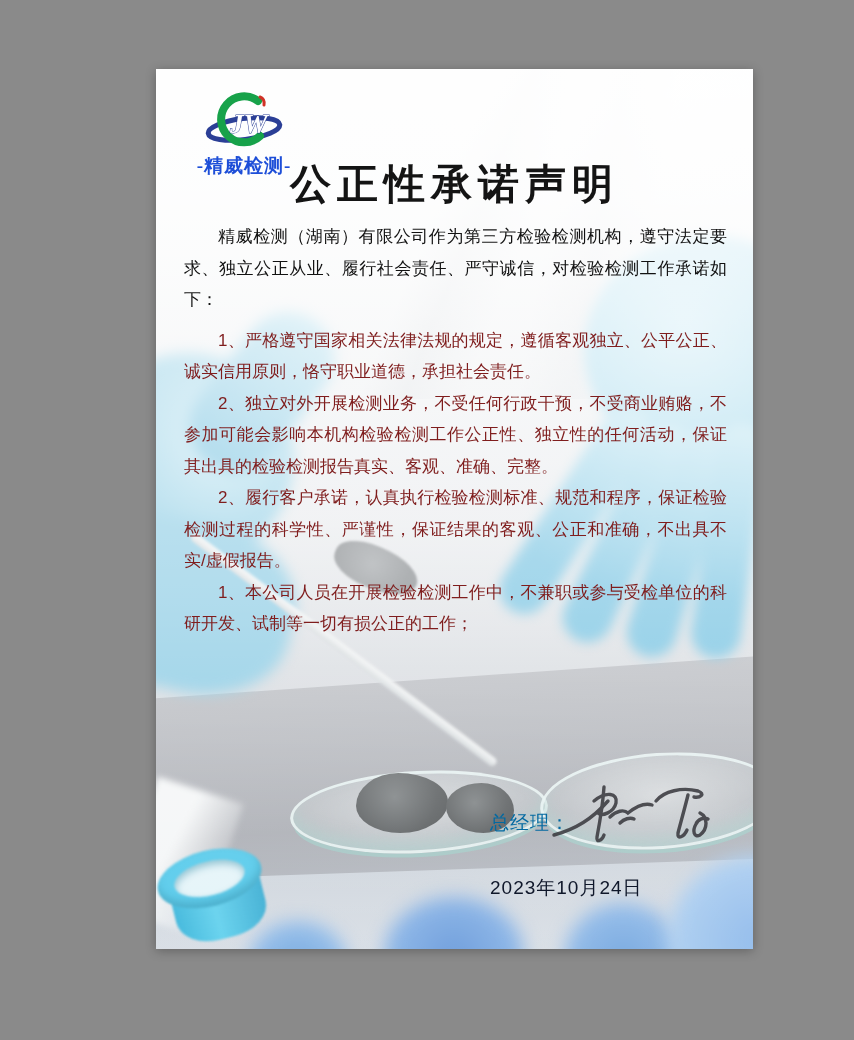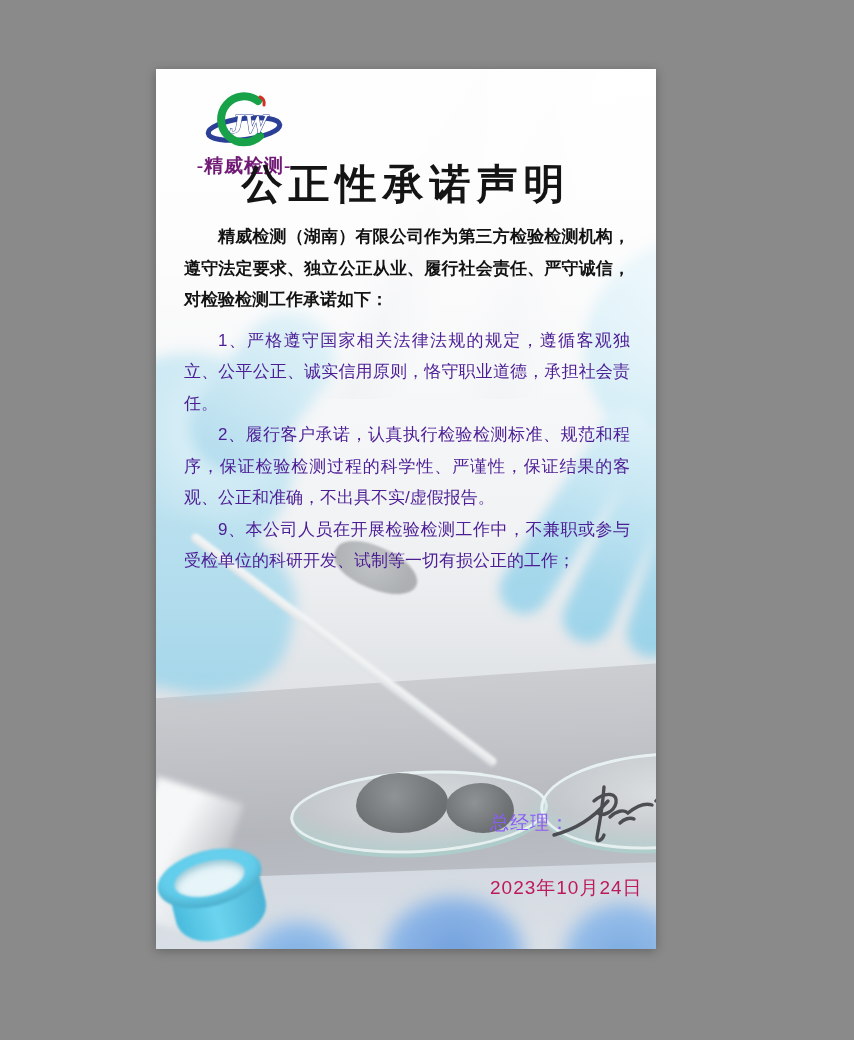--- a/index.html
+++ b/index.html
@@ -1,20 +1,20 @@
 <!DOCTYPE html>
 <html><head>
 <meta charset="utf-8">
 <style>
   * { margin:0; padding:0; box-sizing:border-box; }
   html,body { width:854px; height:1040px; }
   body { background:#8a8a8a; font-family:"Liberation Sans", sans-serif; position:relative; overflow:hidden; }
 
   .page {
-    position:absolute; left:156px; top:69px; width:500px; height:880px;
+    position:absolute; left:156px; top:69px; width:597px; height:880px;
     background:#eef0f1; overflow:hidden;
     box-shadow:0 2px 10px rgba(0,0,0,.28);
   }
 
   
   .photo { position:absolute; inset:0; overflow:hidden; }
   .photo-base { position:absolute; inset:0; z-index:0;
     background:linear-gradient(180deg,#f5f6f7 0%,#edeff1 30%,#e4e7ea 52%,#d2d6db 68%,#c6cad1 100%); }
   .folds { position:absolute; left:0; top:0; right:0; height:330px; z-index:1; opacity:.6;
     background:
@@ -87,34 +87,34 @@
       rgba(255,255,255,.66) 30%, rgba(255,255,255,.52) 45%,
       rgba(255,255,255,.43) 60%, rgba(255,255,255,.30) 75%,
       rgba(255,255,255,.17) 90%, rgba(255,255,255,.12) 100%); }
 
   
   .content { position:absolute; inset:0; z-index:6; }
 
   .logo { position:absolute; left:34px; top:20px; width:108px; text-align:center; }
   .logo svg { display:block; margin:0 auto; }
   .brand { margin-top:2px; font-family:"Liberation Serif", serif; font-weight:bold;
-    font-size:19px; letter-spacing:1px; color:#701a75; white-space:nowrap; }
+    font-size:19px; letter-spacing:1px; color:#1d4ed8; white-space:nowrap; }
 
   .title { position:absolute; left:0; right:0; top:88px; text-align:center;
     font-family:"Liberation Serif", serif; font-weight:900; font-size:41px;
     letter-spacing:6px; color:#141414; }
 
   .textblock { position:absolute; left:28px; right:26px; top:152px;
     font-size:17px; line-height:31.5px; text-align:justify; }
-  .intro { font-weight:bold; color:#121212; text-indent:2em; margin-bottom:9px; }
-  .clause { color:#4c1d95; text-indent:2em; }
-
-  .sig-label { position:absolute; left:334px; top:741px; font-size:19px; color:#8b5cf6; letter-spacing:1px; }
+  .intro { font-weight:normal; color:#121212; text-indent:2em; margin-bottom:9px; }
+  .clause { color:#7f1d1d; text-indent:2em; }
+
+  .sig-label { position:absolute; left:334px; top:741px; font-size:19px; color:#0369a1; letter-spacing:1px; }
   .sig-script { position:absolute; left:392px; top:702px; }
-  .date-line { position:absolute; left:334px; top:806px; font-size:19px; color:#be185d; letter-spacing:1px; }
+  .date-line { position:absolute; left:334px; top:806px; font-size:19px; color:#0f172a; letter-spacing:1px; }
 </style>
 </head>
 <body>
 
 <div class="stage">
   <div class="page">
 
     <div class="photo">
       <div class="photo-base"></div>
       <div class="folds"></div>
@@ -168,22 +168,23 @@
           <text x="36" y="44" font-family="Liberation Serif, serif" font-style="italic" font-weight="bold" font-size="27" fill="#ffffff" stroke="#2b3f96" stroke-width="1" paint-order="stroke">JW</text>
         </svg>
         <div class="brand">-精威检测-</div>
       </div>
 
       <h1 class="title">公正性承诺声明</h1>
 
       <div class="textblock">
         <p class="intro">精威检测（湖南）有限公司作为第三方检验检测机构，遵守法定要求、独立公正从业、履行社会责任、严守诚信，对检验检测工作承诺如下：</p>
         <p class="clause">1、严格遵守国家相关法律法规的规定，遵循客观独立、公平公正、诚实信用原则，恪守职业道德，承担社会责任。</p>
+        <p class="clause">2、独立对外开展检测业务，不受任何行政干预，不受商业贿赂，不参加可能会影响本机构检验检测工作公正性、独立性的任何活动，保证其出具的检验检测报告真实、客观、准确、完整。</p>
         <p class="clause">2、履行客户承诺，认真执行检验检测标准、规范和程序，保证检验检测过程的科学性、严谨性，保证结果的客观、公正和准确，不出具不实/虚假报告。</p>
-        <p class="clause">9、本公司人员在开展检验检测工作中，不兼职或参与受检单位的科研开发、试制等一切有损公正的工作；</p>
+        <p class="clause">1、本公司人员在开展检验检测工作中，不兼职或参与受检单位的科研开发、试制等一切有损公正的工作；</p>
       </div>
 
       <div class="sig-label">总经理：</div>
 
       <svg class="sig-script" width="170" height="85" viewBox="0 0 170 85" fill="none" stroke="#3b3b40" stroke-width="3.4" stroke-linecap="round" opacity="0.88">
         <path d="M6,64 C28,58 44,48 60,30"></path>
         <path d="M56,16 C55,32 52,50 49,66 C48,72 54,70 56,64"></path>
         <path d="M46,30 C58,20 70,22 68,32 C66,41 54,46 50,42"></path>
         <path d="M62,46 C68,40 76,38 80,42 C90,34 98,32 104,34"></path>
         <path d="M72,52 C76,48 82,46 86,48"></path>

